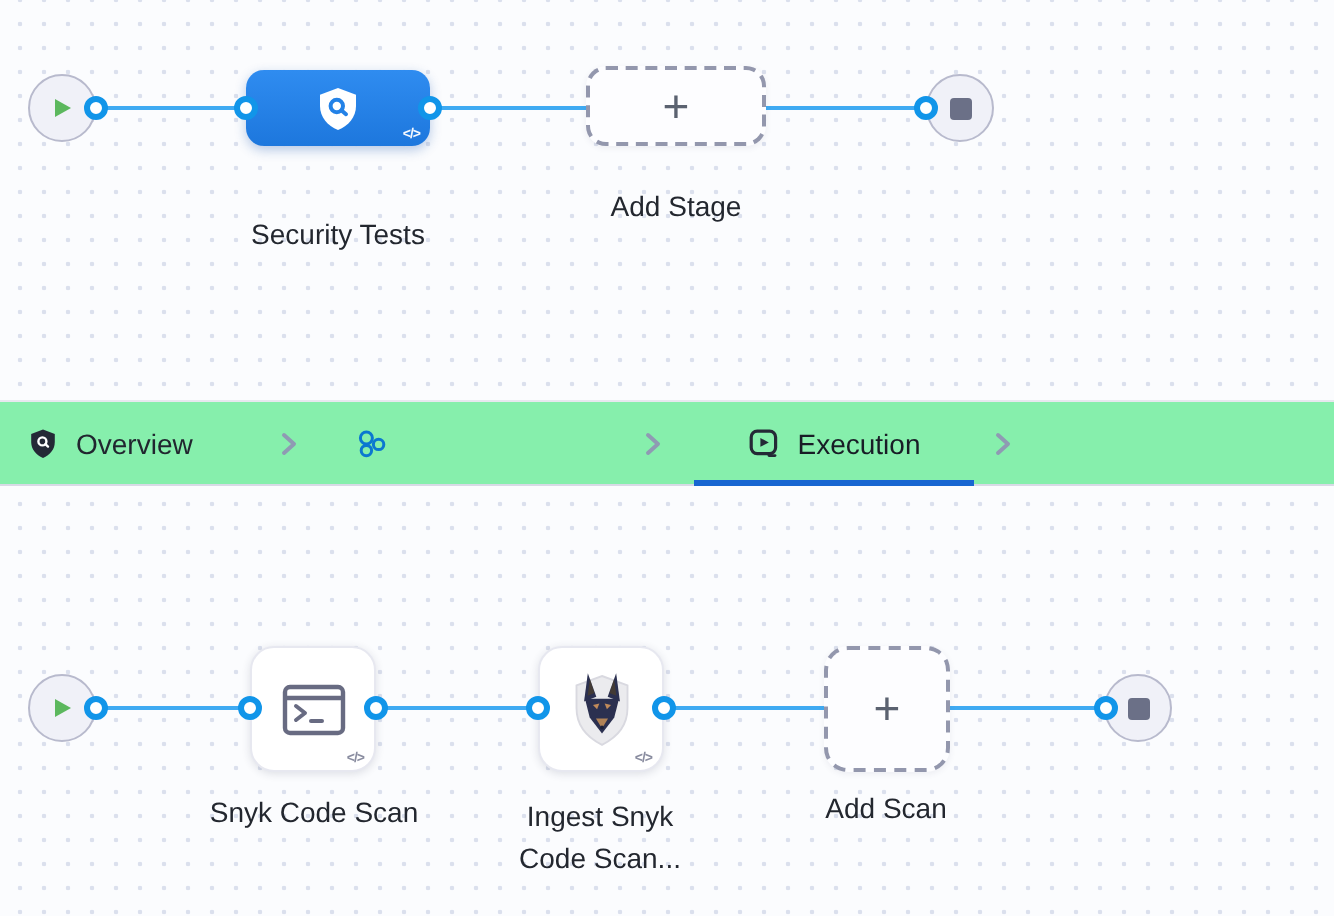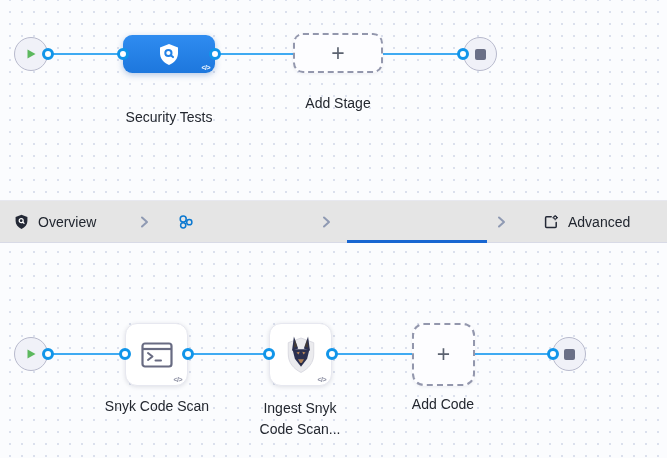--- a/index.html
+++ b/index.html
@@ -58,21 +58,21 @@
   .code-badge.on-white { color: #8a8da0; }
   .node-label {
     position: absolute; transform: translateX(-50%);
     font-size: 14px; font-weight: 500; color: #23272f;
     text-align: center; white-space: nowrap; z-index: 2;
   }
   .node-label .lbl-line { display: block; line-height: 21px; }
   
   .tabbar {
     position: absolute; left: 0; top: 200px; width: 667px; height: 43px;
-    background: #e5e5e5; border-top: 1px solid #e7e8ef; border-bottom: 1px solid #d8dae6;
+    background: #86efac; border-top: 1px solid #e7e8ef; border-bottom: 1px solid #d8dae6;
     z-index: 6;
   }
   .tab {
     position: absolute; top: 0; height: 100%;
     display: flex; align-items: center; gap: 9px; cursor: pointer;
   }
   .tab-label { font-size: 14px; color: #21262f; }
   .tab.visited .tab-label { color: #0b78d0; }
   .tab.active .tab-label { color: #181d26; font-weight: 500; }
   .chev { position: absolute; top: 14px; }
@@ -154,41 +154,38 @@
       </svg>
     </span>
   </div>
 
   <span class="chev" style="left:319px;">
     <svg width="14" height="14" viewBox="0 0 14 14">
         <polyline points="5,2.5 10,7 5,11.5" fill="none" stroke="#8f9ab3" stroke-width="2" stroke-linecap="round" stroke-linejoin="round"></polyline>
       </svg>
   </span>
 
+  <div class="tab active" style="left:347px;width:140px;justify-content:center;">
+    <span class="icon">
+      <svg width="16" height="16" viewBox="0 0 16 16">
+        <rect x="1.6" y="1.6" width="12.2" height="11.2" rx="3" stroke="#242936" stroke-width="1.6" fill="none"></rect>
+        <polygon points="6.2,5 10.4,7.2 6.2,9.4" fill="#242936"></polygon>
+        <line x1="10.5" y1="13.8" x2="13.5" y2="13.8" stroke="#242936" stroke-width="1.4" stroke-linecap="round"></line>
+      </svg>
+    </span>
+    <span class="tab-label">Execution</span>
+  </div>
   <div class="tab-underline"></div>
 
   <span class="chev" style="left:494px;">
     <svg width="14" height="14" viewBox="0 0 14 14">
         <polyline points="5,2.5 10,7 5,11.5" fill="none" stroke="#8f9ab3" stroke-width="2" stroke-linecap="round" stroke-linejoin="round"></polyline>
       </svg>
   </span>
 
-  <div class="tab" style="left:543px;">
-    <span class="icon">
-      <svg width="16" height="16" viewBox="0 0 16 16">
-        <path d="M13.2 8.5 V12.4 C13.2 13 12.8 13.4 12.2 13.4 H3.6 C3 13.4 2.6 13 2.6 12.4 V3.8 C2.6 3.2 3 2.8 3.6 2.8 H8.2" stroke="#242936" stroke-width="1.5" fill="none" stroke-linecap="round"></path>
-        <circle cx="12.2" cy="3.6" r="1.5" stroke="#242936" stroke-width="1.2" fill="none"></circle>
-        <line x1="12.2" y1="0.9" x2="12.2" y2="1.8" stroke="#242936" stroke-width="1.1"></line>
-        <line x1="12.2" y1="5.4" x2="12.2" y2="6.3" stroke="#242936" stroke-width="1.1"></line>
-        <line x1="9.5" y1="3.6" x2="10.4" y2="3.6" stroke="#242936" stroke-width="1.1"></line>
-        <line x1="14" y1="3.6" x2="14.9" y2="3.6" stroke="#242936" stroke-width="1.1"></line>
-      </svg>
-    </span>
-    <span class="tab-label">Advanced</span>
-  </div>
 </div>
 
 <div class="flow" style="top:243px;height:215px;">
   <div class="line" style="left:48px;top:110px;width:505px;"></div>
 
   <div class="round-node" style="left:31px;top:111px;">
     <span class="icon">
       <svg width="12" height="12" viewBox="0 0 12 12">
           <polygon points="2.5,1.5 10.5,6 2.5,10.5" fill="#5cb85e"></polygon>
         </svg>
@@ -238,14 +235,14 @@
   <div class="port" style="left:188px;top:111px;"></div>
   <div class="port" style="left:269px;top:111px;"></div>
   <div class="port" style="left:332px;top:111px;"></div>
   <div class="port" style="left:553px;top:111px;"></div>
 
   <div class="node-label" style="left:300px;top:155px;font-weight:400;">
     <span class="lbl-line">Ingest Snyk</span>
     <span class="lbl-line">Code Scan...</span>
   </div>
   <div class="node-label" style="left:157px;top:155px;font-weight:400;">Snyk Code Scan</div>
-  <div class="node-label" style="left:443px;top:153px;font-weight:400;">Add Code</div>
+  <div class="node-label" style="left:443px;top:153px;font-weight:400;">Add Scan</div>
 </div>
 
 </body></html>

